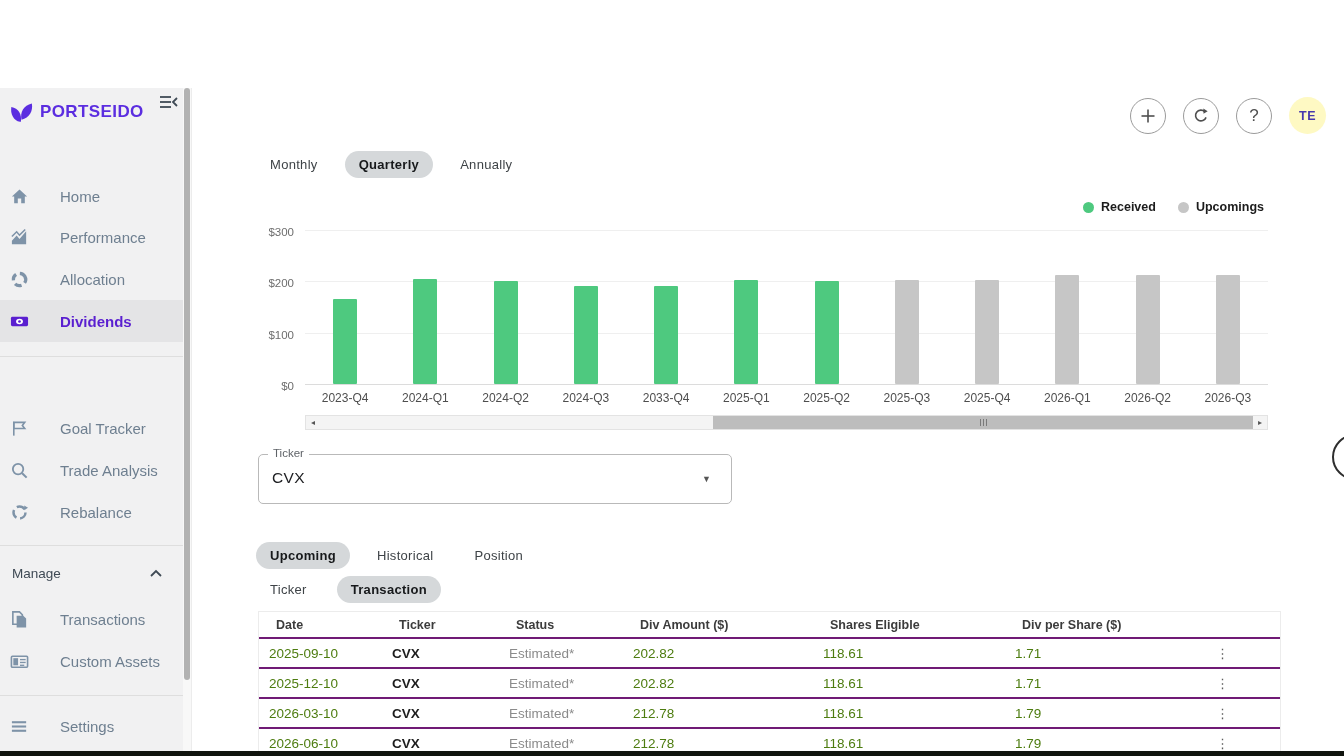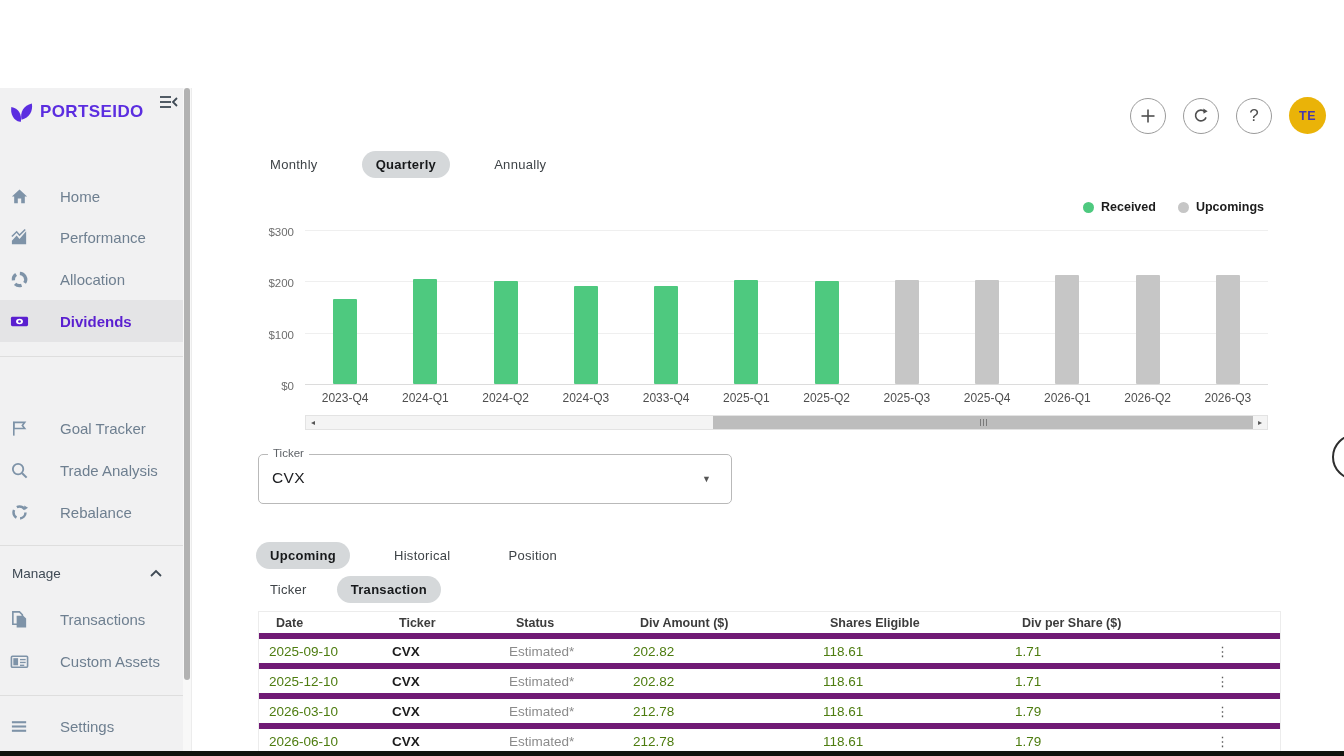--- a/index.html
+++ b/index.html
@@ -34,25 +34,25 @@
   .section-row { position:absolute; left:0; width:183px; height:26px; display:flex;
     align-items:center; cursor:pointer; }
   .section-row .slabel { position:absolute; left:12px; font-size:13.5px; color:#3f4a55; }
   .section-row .chev { position:absolute; right:20px; width:14px; height:10px; }
 
   
   .icon-btn { position:absolute; top:98px; width:36px; height:36px; border-radius:50%;
     border:1.4px solid #9b9b9b; background:#fff; display:flex; align-items:center;
     justify-content:center; cursor:pointer; font-size:19px; color:#4f4f4f; }
   #avatar { position:absolute; top:97px; left:1289px; width:37px; height:37px; border-radius:50%;
-    background:#eab308; color:#4638ad; font-size:12.5px; font-weight:700; display:flex;
+    background:#fef9c3; color:#4638ad; font-size:12.5px; font-weight:700; display:flex;
     align-items:center; justify-content:center; cursor:pointer; letter-spacing:.5px; }
 
   
-  .pill-row { position:absolute; display:flex; align-items:center; gap:30px; }
+  .pill-row { position:absolute; display:flex; align-items:center; gap:13px; }
   .pill { border:none; background:transparent; font-family:inherit; font-size:13px;
     color:#3e4347; padding:6px 14px; border-radius:15px; cursor:pointer; letter-spacing:.3px; }
   .pill.active { background:#d5d8da; font-weight:700; color:#17191b; }
 
   
   #legend { position:absolute; top:200px; left:1083px; display:flex; gap:22px; align-items:center; }
   .legend-item { display:flex; align-items:center; gap:7px; cursor:pointer; }
   .legend-dot { width:11px; height:11px; border-radius:50%; }
   .legend-label { font-size:12.5px; font-weight:700; color:#1c1c1c;text-align:right; }
 
@@ -83,21 +83,21 @@
   #ticker-label { position:absolute; left:9px; top:-8px; background:#fff; padding:0 5px;
     font-size:11.5px; color:#5f6368; }
   #ticker-value { position:absolute; left:13px; top:14px; font-size:15.5px; color:#202124;
     letter-spacing:.3px; }
   #ticker-arrow { position:absolute; right:20px; top:19px; font-size:9px; color:#555; }
 
   
   #div-table { position:absolute; left:258px; top:611px; width:1023px;
     border:1px solid #ececec; border-bottom:none; background:#fff; }
   .t-row { display:grid; grid-template-columns:123px 117px 124px 190px 192px 206px 1fr;
-    align-items:center; border-bottom:6px solid #701a75; }
+    align-items:center; border-bottom:2px solid #701a75; }
   .t-head { height:27px; }
   .t-head .t-cell { font-size:12.5px; font-weight:700; color:#3c3c3c; padding-left:17px; }
   .t-data { height:30px; cursor:default; }
   .t-cell { font-size:13.5px; color:#4d7c0f; padding-left:10px; white-space:nowrap; }
   .t-cell.ticker { font-weight:700; color:#1d1d1d; }
   .t-cell.status { color:#8b8b8b; }
   .t-kebab { font-size:13px; color:#5c5c5c; text-align:left; padding-left:5px; cursor:pointer; }
 
   
   #edge-fab { position:absolute; left:1332px; top:434px; width:46px; height:46px;

